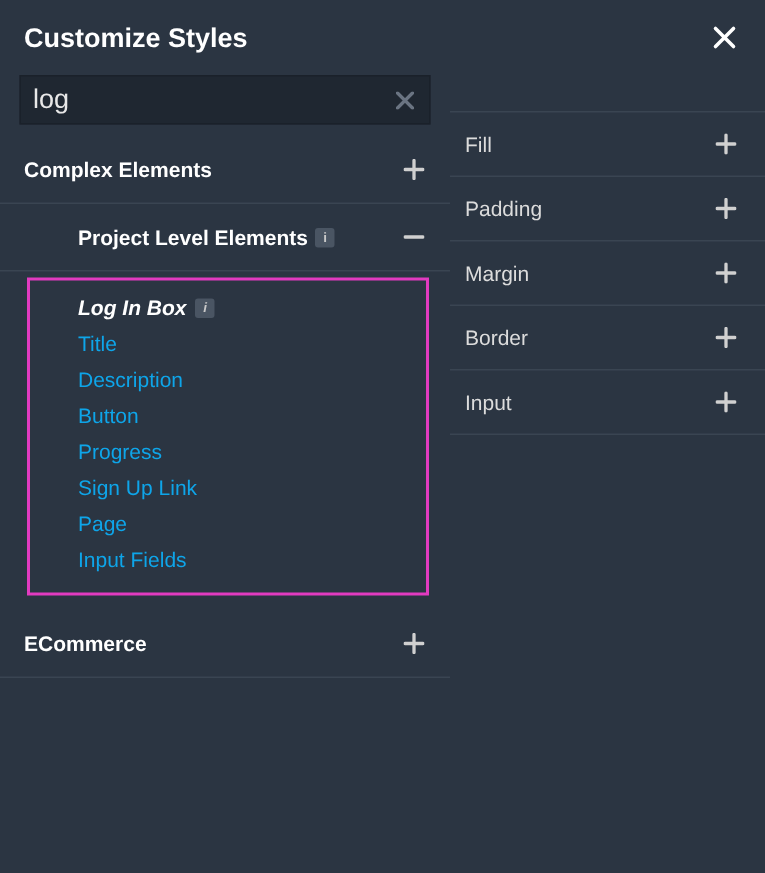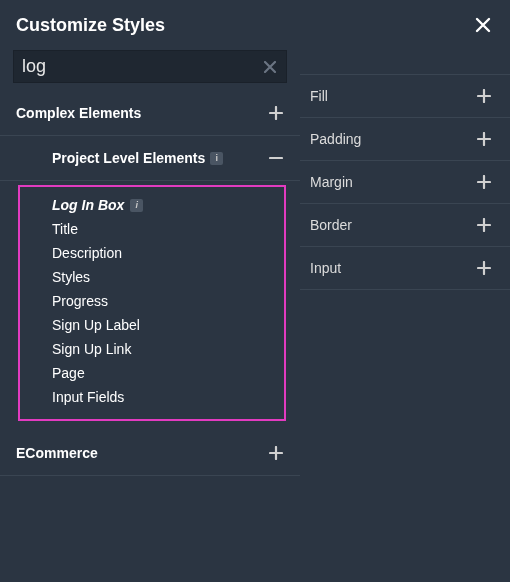--- a/index.html
+++ b/index.html
@@ -133,21 +133,21 @@
       align-items: center;
       justify-content: center;
       color: #888;
     }
     .tree-children {
       padding-left: 26px;
     }
     .tree-item {
       padding: 4px 0;
       font-size: 14px;
-      color: #ffffff;
+      color: #0ea5e9;
       cursor: pointer;
       display: flex;
       align-items: center;
       gap: 6px;
     }
     .tree-item.active {
       color: #fff;
       font-weight: 700;
       font-style: italic;
     }
@@ -220,27 +220,24 @@
           <span>Log In Box</span>
           <span class="info-badge">i</span>
         </div>
         <div class="tree-item">
             <span>Title</span>
           </div>
         <div class="tree-item">
             <span>Description</span>
           </div>
         <div class="tree-item">
-            <span>Styles</span>
+            <span>Button</span>
           </div>
         <div class="tree-item">
             <span>Progress</span>
-          </div>
-        <div class="tree-item">
-            <span>Sign Up Label</span>
           </div>
         <div class="tree-item">
             <span>Sign Up Link</span>
           </div>
         <div class="tree-item">
             <span>Page</span>
           </div>
         <div class="tree-item">
             <span>Input Fields</span>
           </div>

